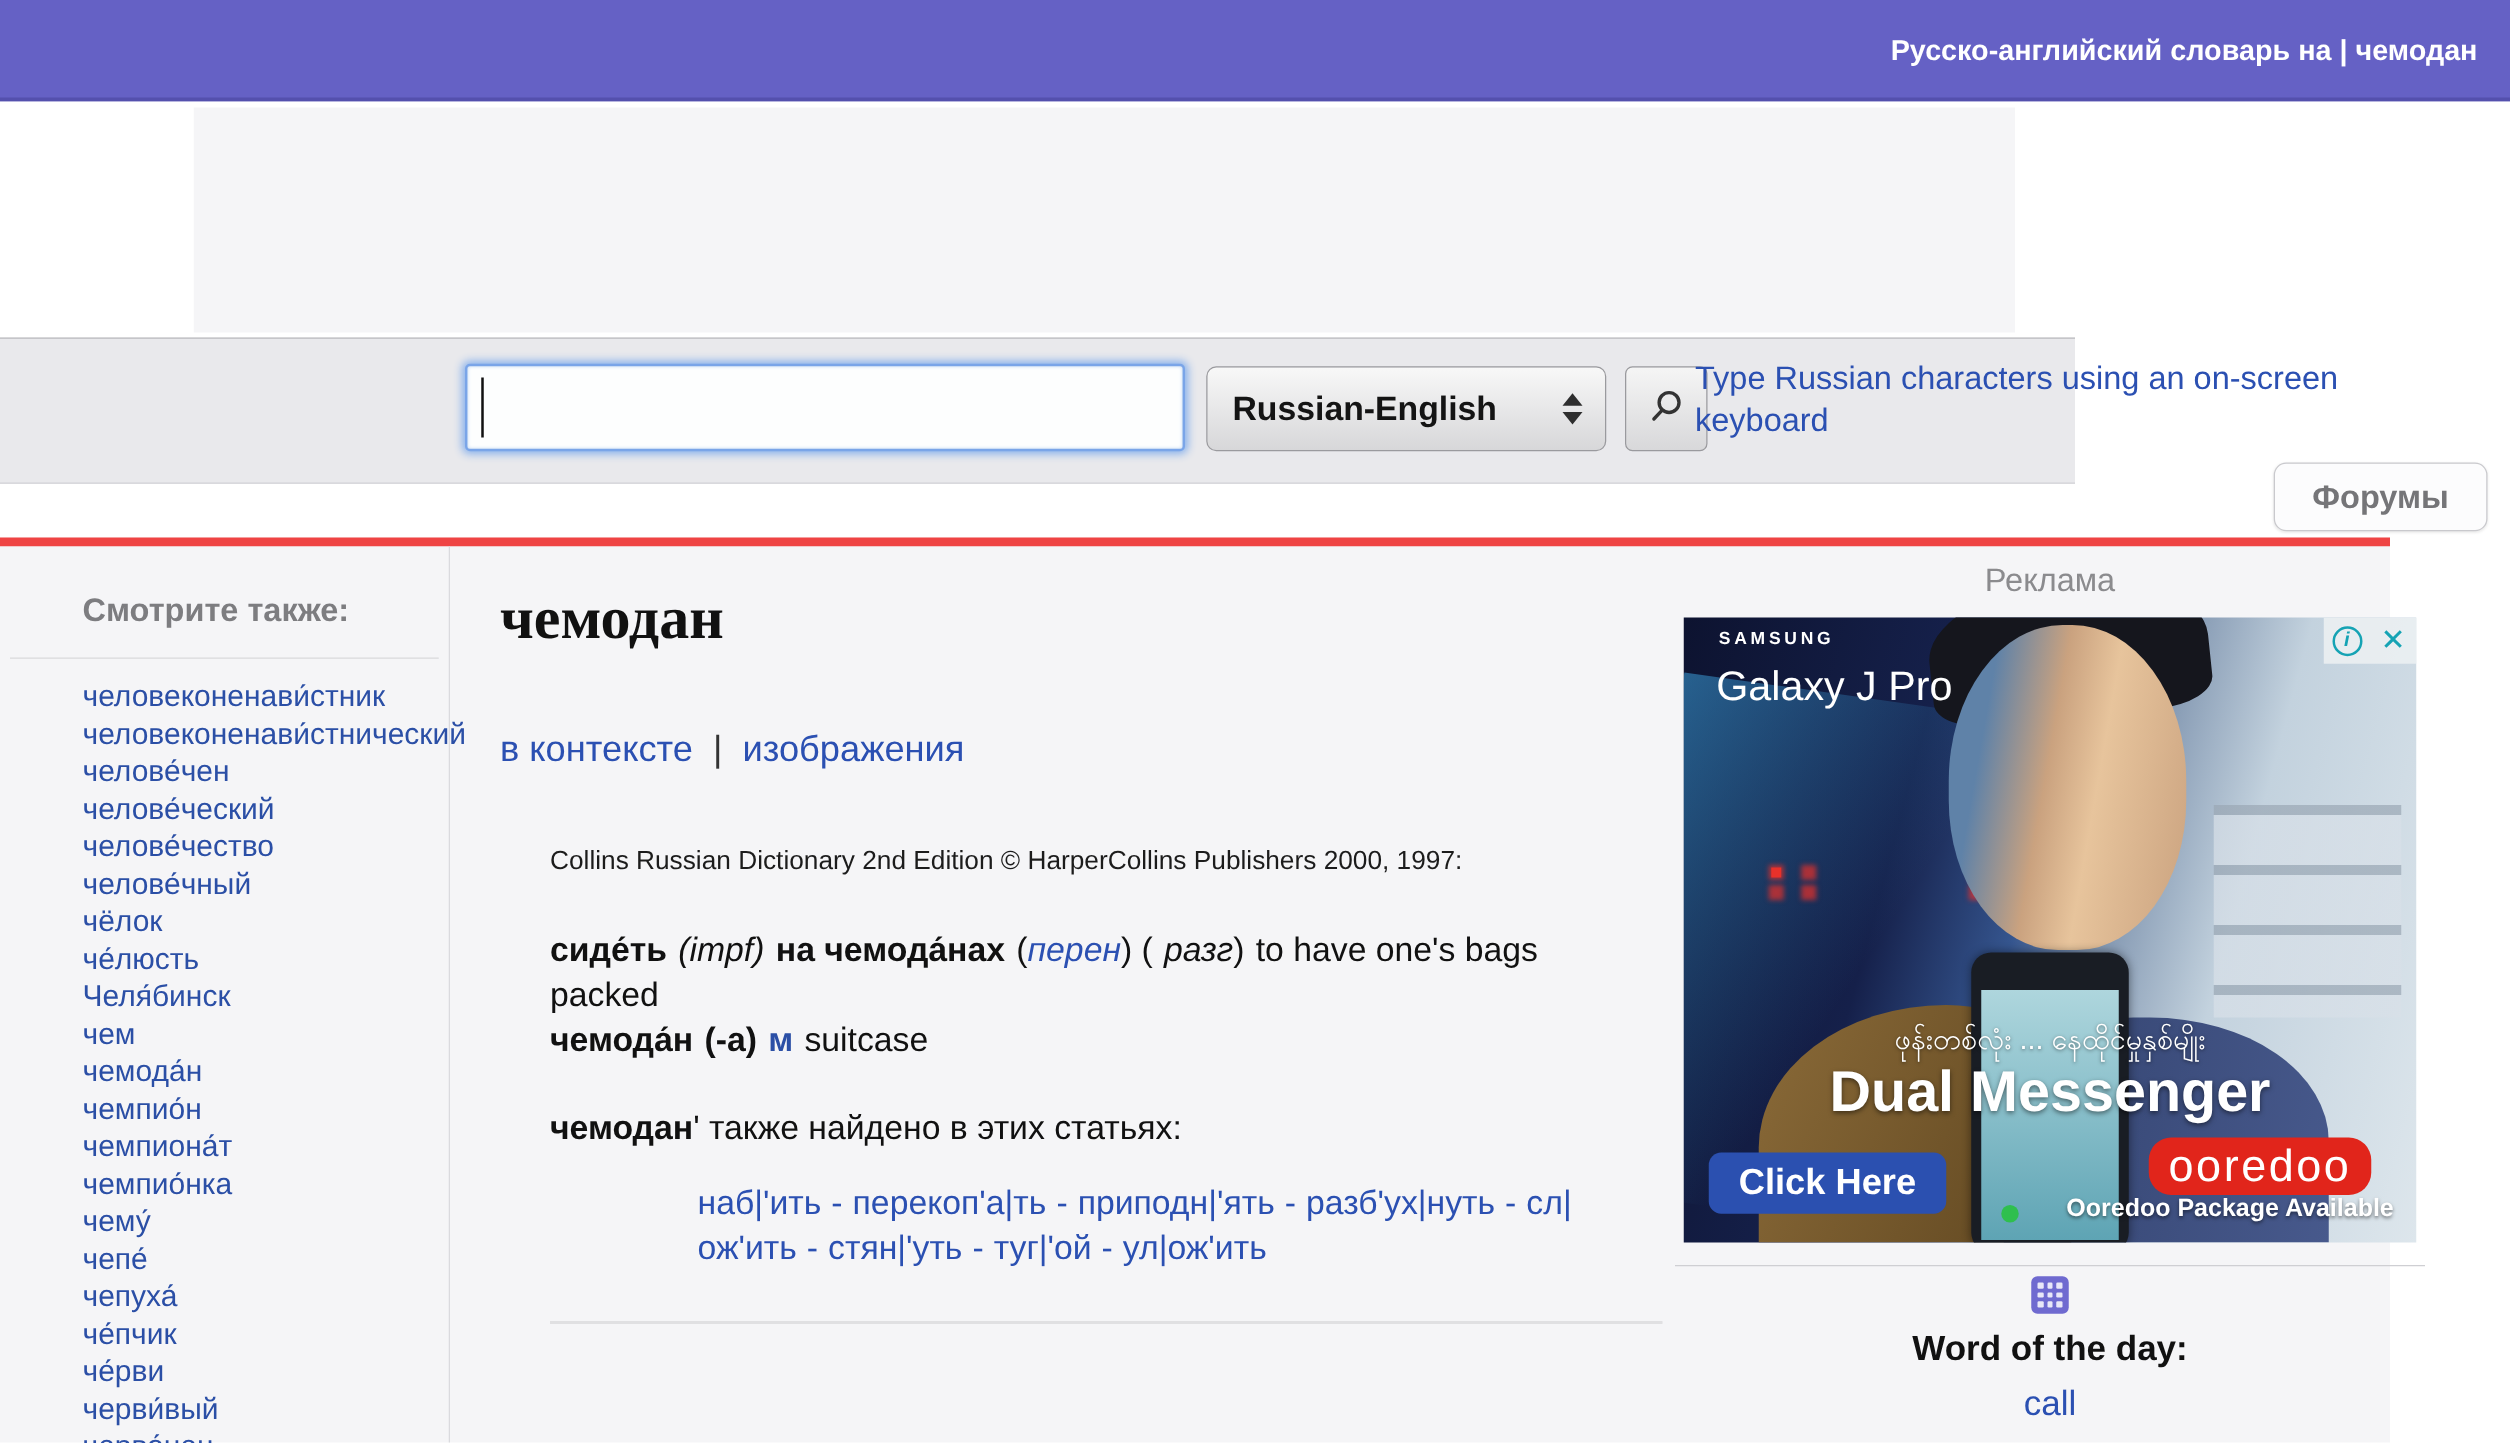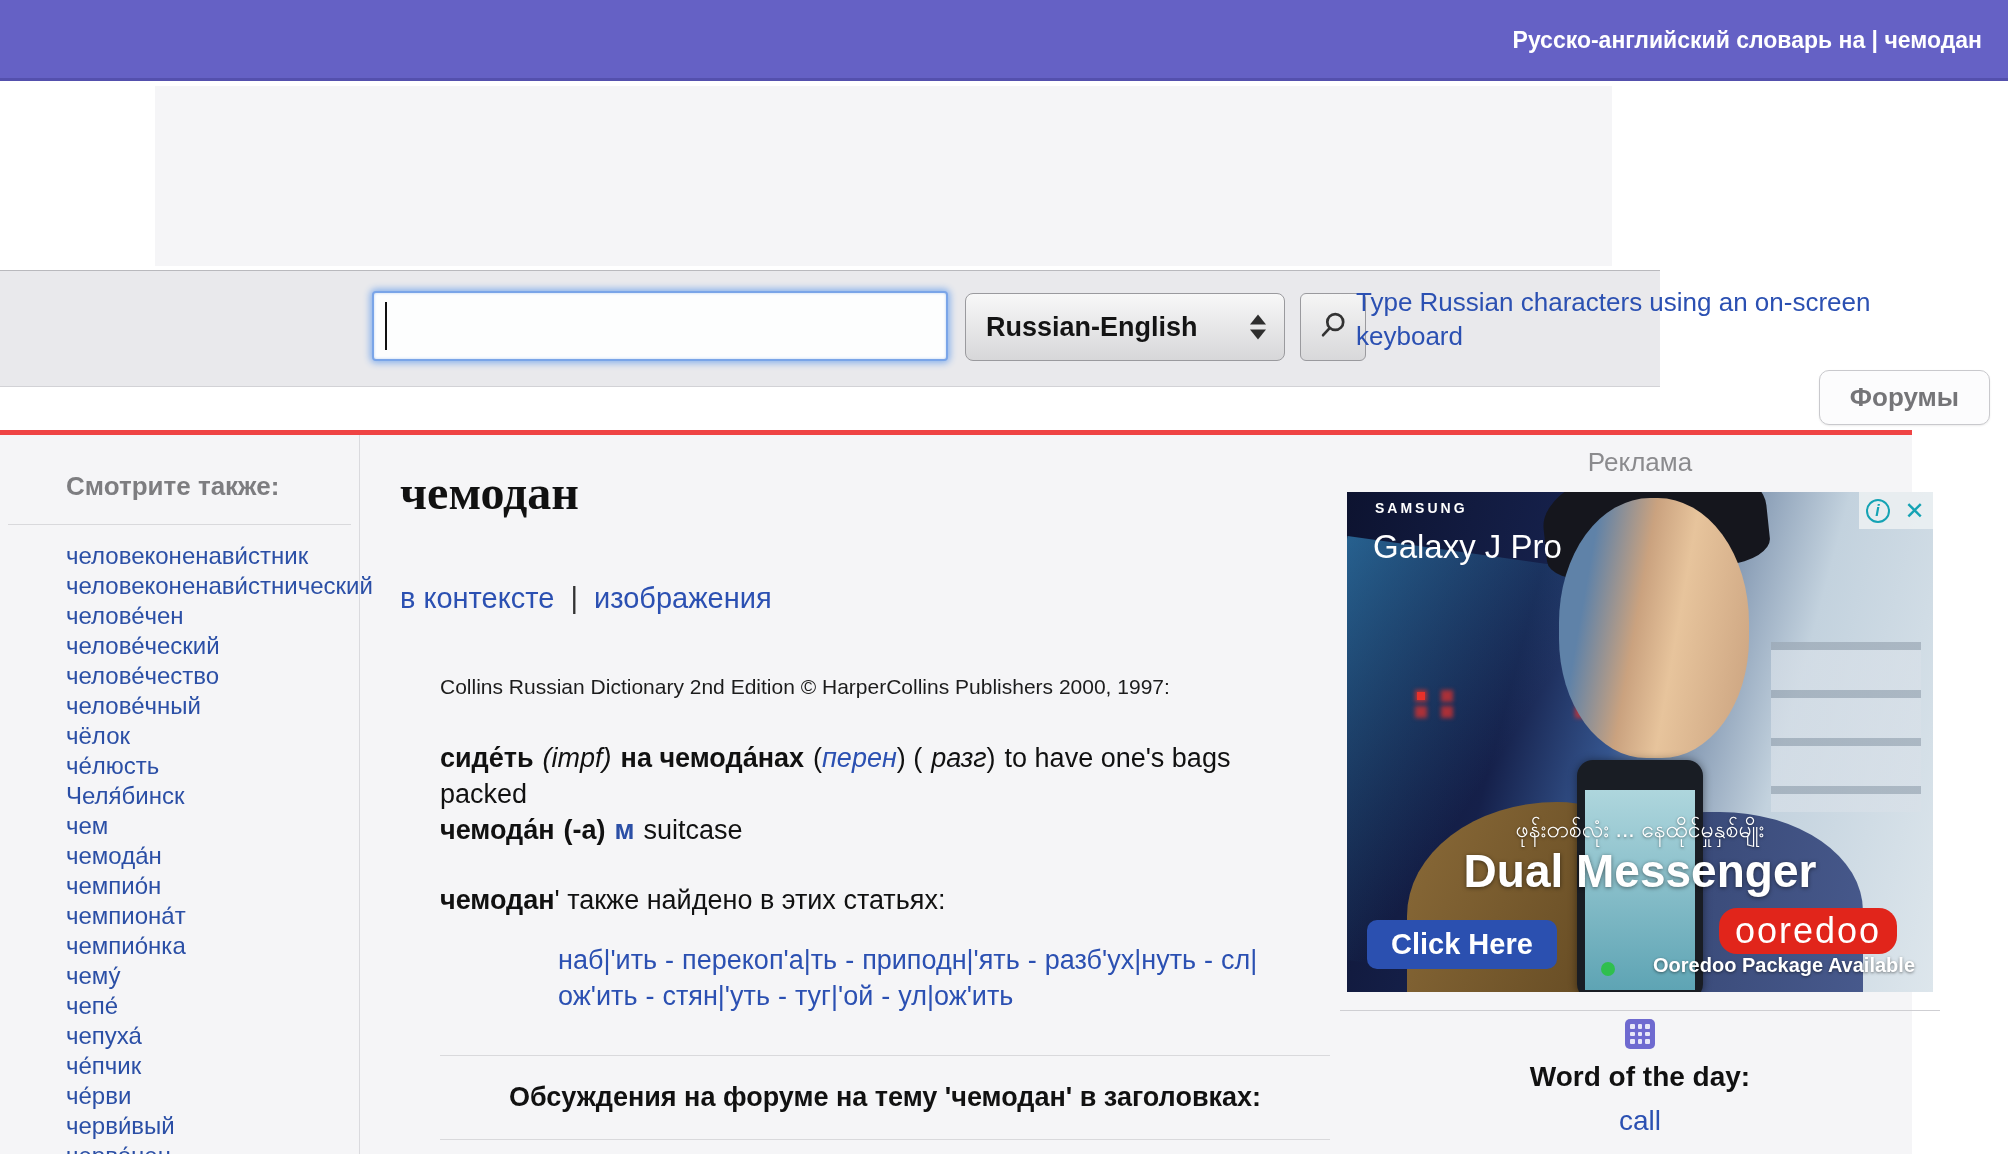--- a/index.html
+++ b/index.html
@@ -49,21 +49,21 @@
     font-size:26px; line-height:1.32; color:#2b50b2; text-decoration:none; display:block; }
 
   
   .forums-btn { position:absolute; right:18px; top:370px; z-index:5;
     background:#fcfcfd; border:1px solid #c9c9cd; border-radius:10px;
     padding:11px 30px; font-size:26px; font-weight:bold; color:#757578;
     box-shadow:0 1px 2px rgba(0,0,0,.08); cursor:pointer; }
 
   
   .content { position:absolute; left:0; top:430px; width:1912px; height:724px;
-    background:#f5f5f7; border-top:5px solid #ef4444; display:flex; }
+    background:#f5f5f7; border-top:7px solid #ef4444; display:flex; }
 
   .sidebar { width:360px; min-width:360px; border-right:1px solid #dadade; padding-top:36px; }
   .sidebar-heading { color:#7d7d80; font-size:26px; font-weight:bold; margin-left:66px; }
   .sidebar hr { border:none; border-top:1px solid #d9d9dc; margin:22px 8px 16px 8px; }
   .sidebar-list { margin-left:66px; display:flex; flex-direction:column; }
   .sidebar-list a { color:#2b4fa6; font-size:24px; line-height:30px; text-decoration:none; }
 
   .main-col { flex:1; padding:30px 0 0 40px; }
   .headword { font-family:"Liberation Serif","DejaVu Serif",serif; font-weight:bold;
     font-size:48px; color:#111; }
@@ -223,21 +223,20 @@
       <div><span class="b sp">сиде́ть</span><span class="i sp">(impf)</span><span class="b sp">на чемода́нах</span><span>(</span><a href="#" class="entry-link">перен</a><span class="sp">) (</span><span class="i">разг</span><span class="sp">)</span><span>to have one's bags packed</span></div>
       <div><span class="b sp">чемода́н</span><span class="b sp">(-а)</span><span class="gender sp">м</span><span>suitcase</span></div>
     </div>
 
     <div class="also-head"><span class="b">чемодан</span><span>' также найдено в этих статьях:</span></div>
 
     <div class="also-links"><a href="#">наб|'ить</a><span class="also-sep">-</span><a href="#">перекоп'а|ть</a><span class="also-sep">-</span><a href="#">приподн|'ять</a><span class="also-sep">-</span><a href="#">разб'ух|нуть</a><span class="also-sep">-</span><a href="#">сл|ож'ить</a><span class="also-sep">-</span><a href="#">стян|'уть</a><span class="also-sep">-</span><a href="#">туг|'ой</a><span class="also-sep">-</span><a href="#">ул|ож'ить</a></div>
 
     <div class="forum-box">
       <hr>
-      <div class="forum-heading">Обсуждения на форуме на тему 'чемодан' в заголовках:</div>
       <hr>
 
     </div>
   </div>
 
   <div class="right-col">
     <div class="ad-label">Реклама</div>
 
     <div class="ad">
       <div class="ad-beam"></div>

